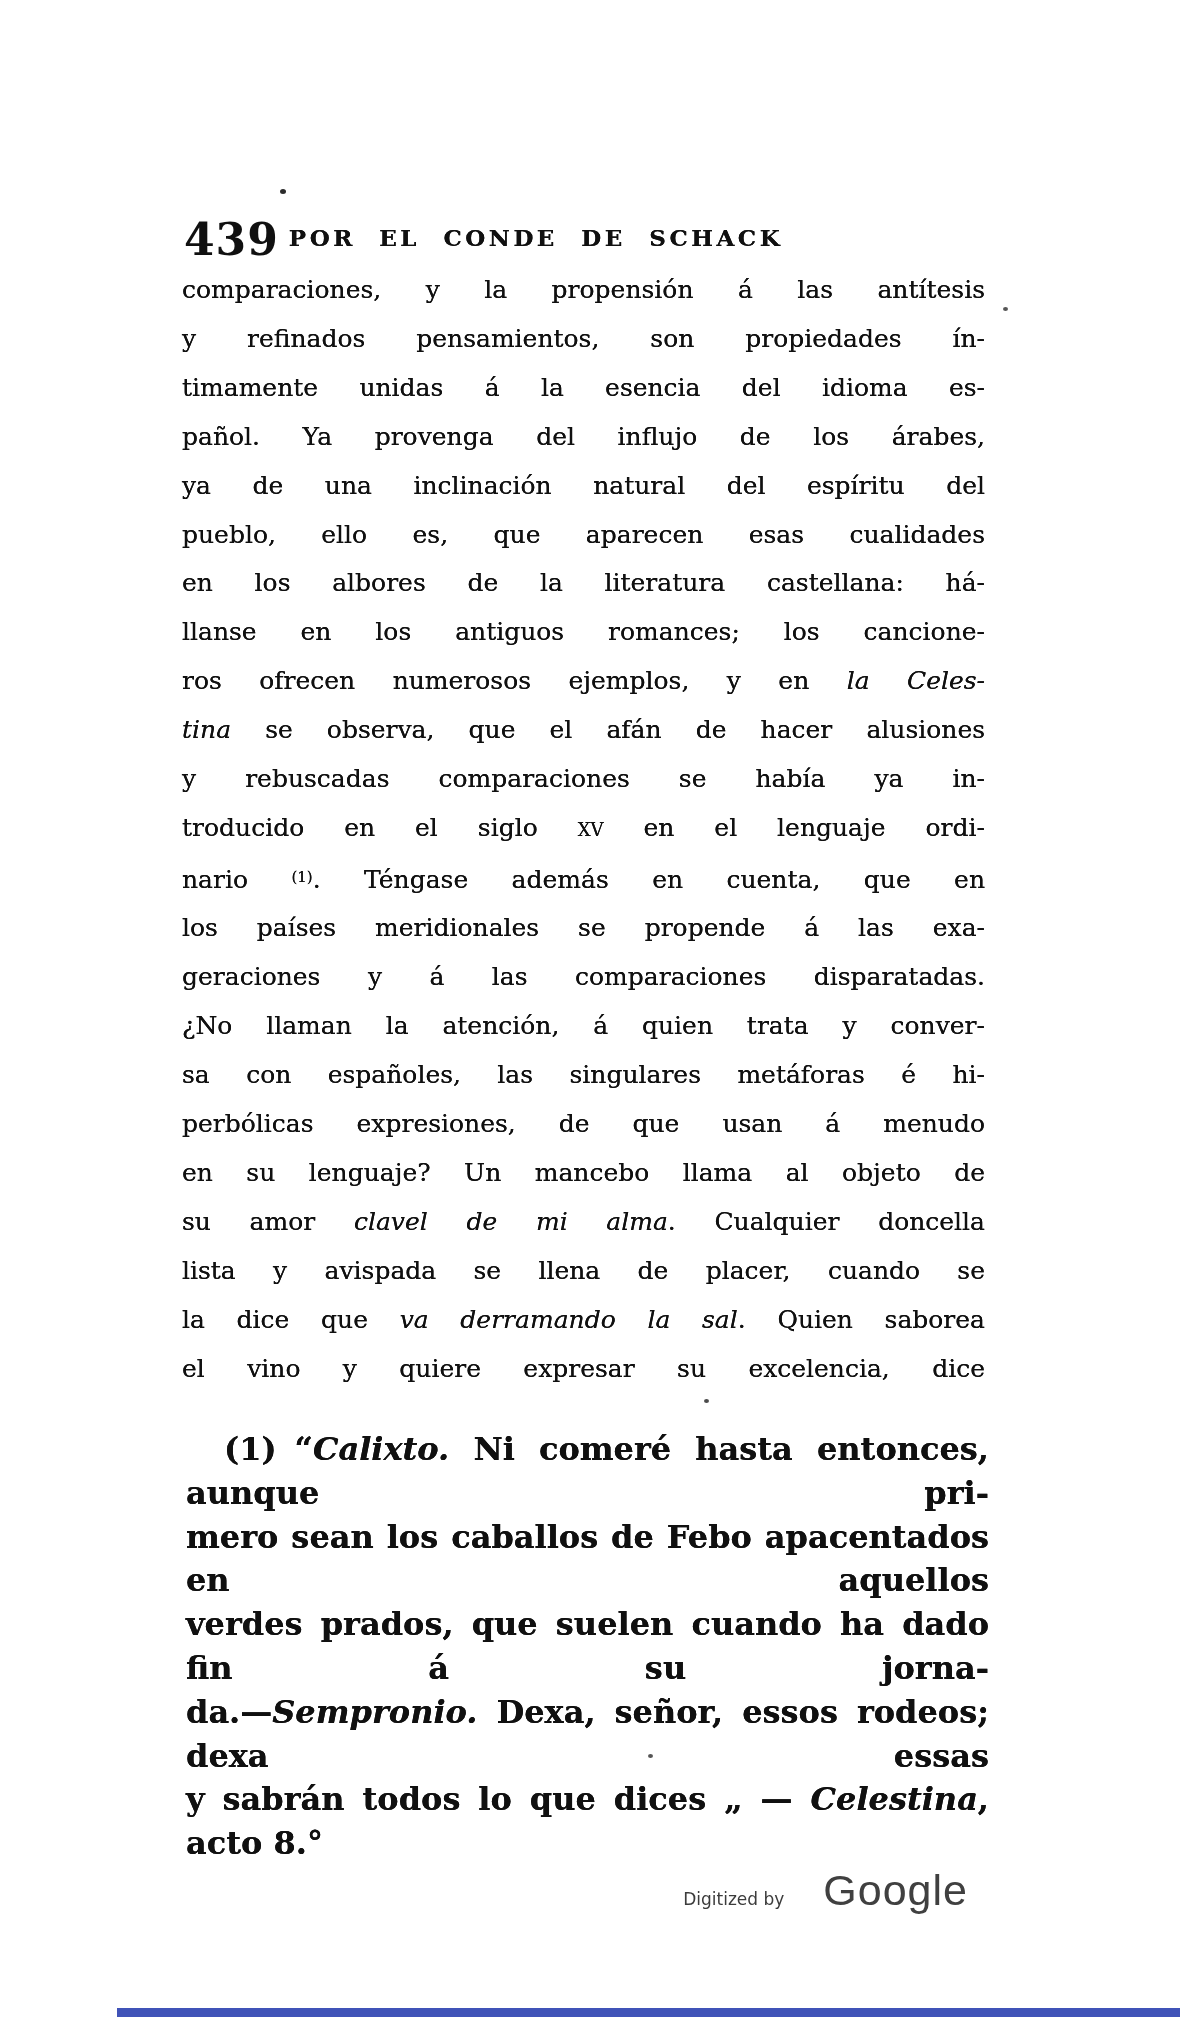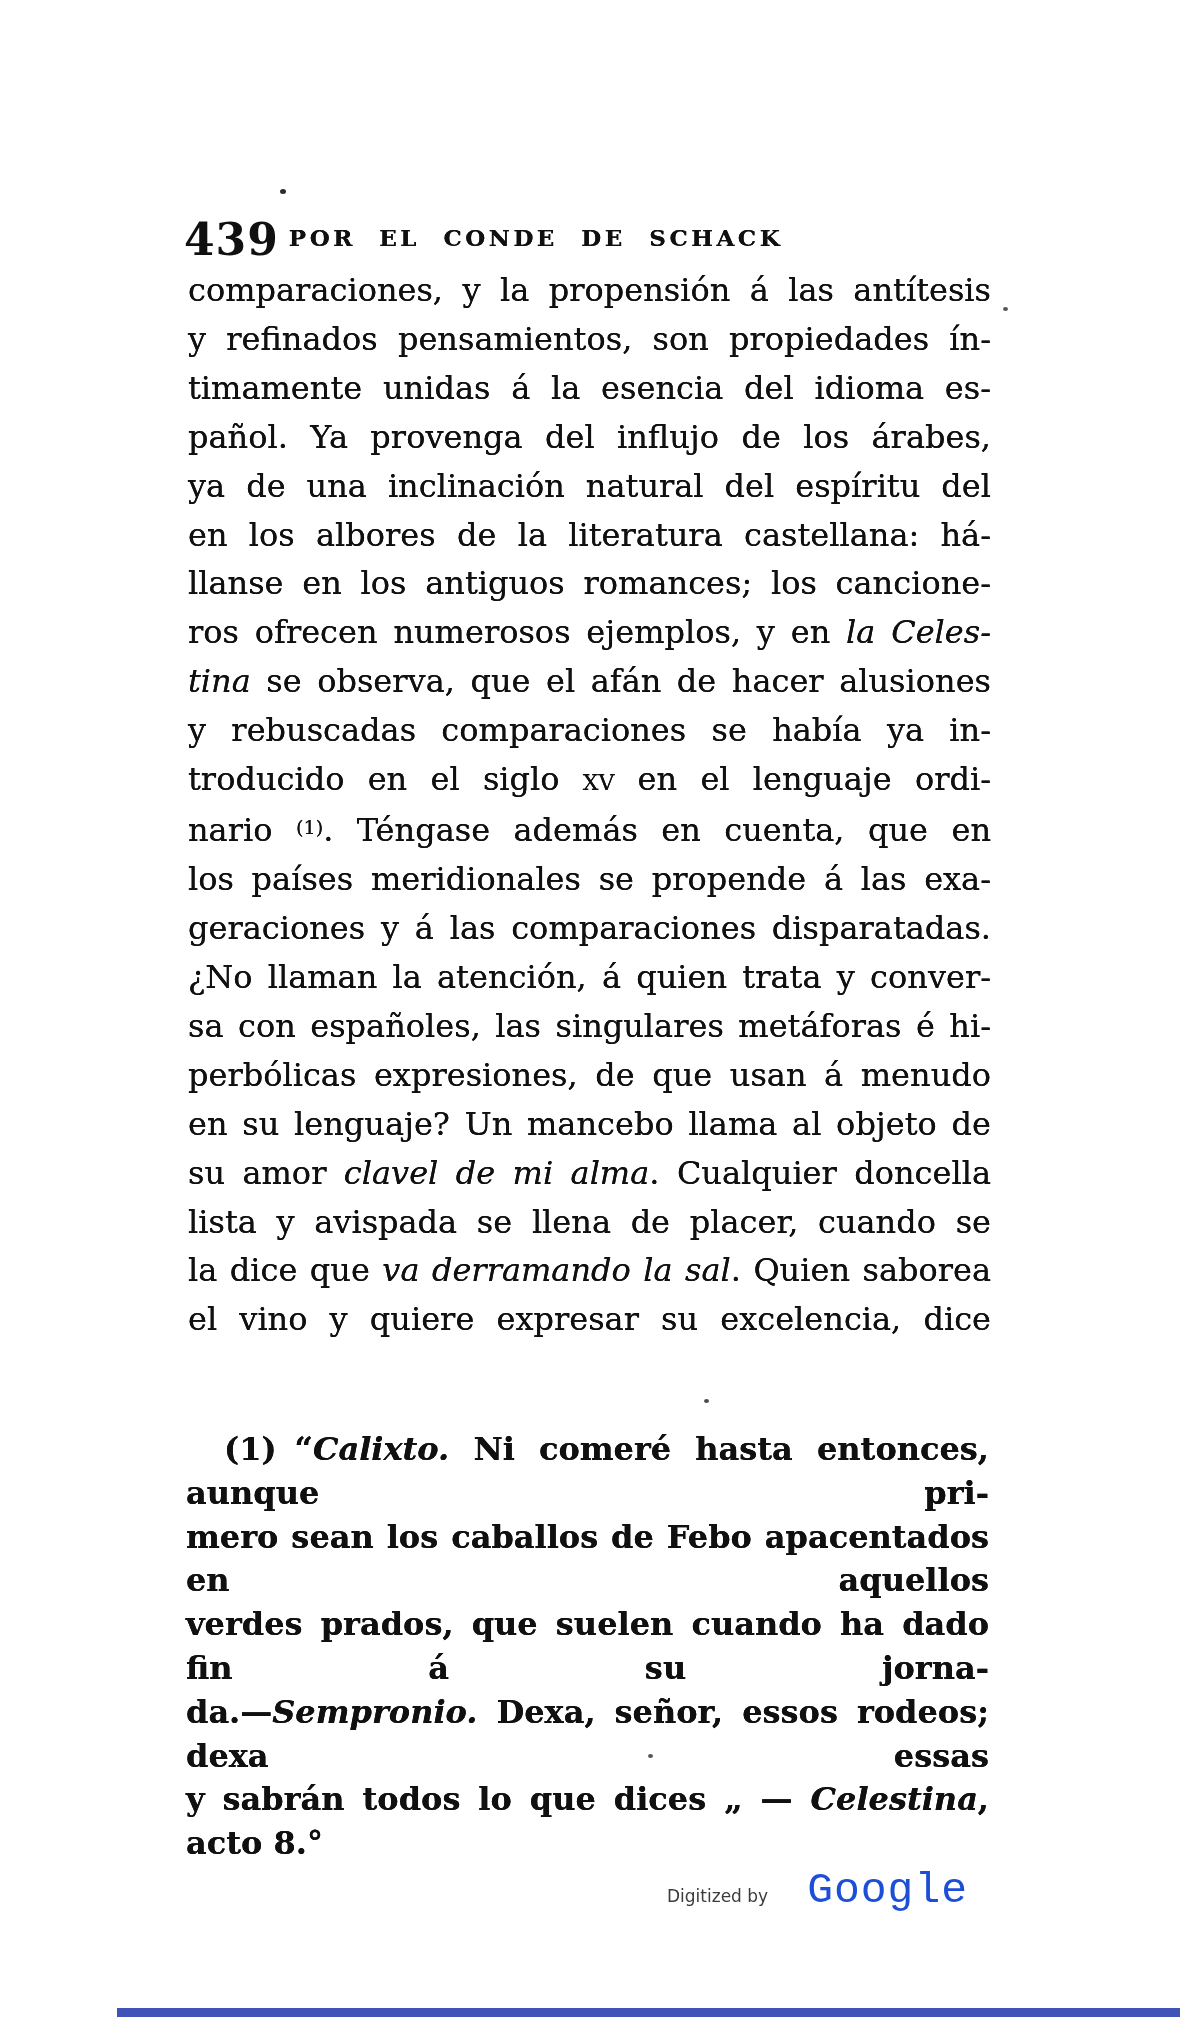--- a/index.html
+++ b/index.html
@@ -29,22 +29,22 @@
     position: absolute;
     top: 214px; left: 184px; width: 802px;
     text-align: left;
     font-size: 44px;
     font-weight: 700;
     letter-spacing: 1px;
   }
   
   .body-block {
     position: absolute;
-    top: 266px; left: 188px; width: 803px;
-    font-size: 32px;
+    top: 266px; left: 182px; width: 803px;
+    font-size: 25px;
     line-height: 48.9px;
     text-shadow: 0 0 0.55px #101010;
   }
   .footnote-block {
     position: absolute;
     top: 1428px; left: 186px; width: 803px;
     font-size: 32px;
     line-height: 43.8px;
     text-shadow: 0 0 0.45px #101010;
     font-weight: bold;
@@ -65,23 +65,23 @@
     align-items: baseline;
     gap: 32px;
   }
   .wm-prefix {
     font-family: "DejaVu Sans", sans-serif;
     font-size: 17px;
     color: #3c3c3c;
     margin-right: 7px;
   }
   .wm-logo {
-    font-family: Liberation Mono, monospace;
+    font-family: Liberation Sans, sans-serif;
     font-size: 43px;
-    color: #1d4ed8;
+    color: #404040;
     letter-spacing: 1px;
   }
   
   .speck { position: absolute; background: #2b2b2b; border-radius: 50%; }
   .speck.s1 { left: 280px; top: 189px; width: 6px;  height: 5px; }
   .speck.s2 { left: 1003px; top: 307px; width: 5px; height: 4px; opacity: .8; }
   .speck.s3 { left: 704px; top: 1399px; width: 5px; height: 4px; opacity: .85; }
   .speck.s4 { left: 648px; top: 1754px; width: 5px; height: 4px; opacity: .8; }
   
   .edge-bar {
@@ -98,20 +98,21 @@
   <div class="running-title">POR EL CONDE DE SCHACK</div>
 
   <div class="page-number">439</div>
 
   <main class="body-block" id="body-lines">
       <div class="tline"><span>comparaciones, y la propensión á las antítesis</span></div>
       <div class="tline"><span>y refinados pensamientos, son propiedades ín-</span></div>
       <div class="tline"><span>timamente unidas á la esencia del idioma es-</span></div>
       <div class="tline"><span>pañol. Ya provenga del influjo de los árabes,</span></div>
       <div class="tline"><span>ya de una inclinación natural del espíritu del</span></div>
+      <div class="tline"><span>pueblo, ello es, que aparecen esas cualidades</span></div>
       <div class="tline"><span>en los albores de la literatura castellana: há-</span></div>
       <div class="tline"><span>llanse en los antiguos romances; los cancione-</span></div>
       <div class="tline"><span>ros ofrecen numerosos ejemplos, y en </span><span class="it">la Celes-</span></div>
       <div class="tline"><span class="it">tina</span><span> se observa, que el afán de hacer alusiones</span></div>
       <div class="tline"><span>y rebuscadas comparaciones se había ya in-</span></div>
       <div class="tline"><span>troducido en el siglo </span><span class="sc">xv</span><span> en el lenguaje ordi-</span></div>
       <div class="tline"><span>nario </span><span class="supref">(1)</span><span>. Téngase además en cuenta, que en</span></div>
       <div class="tline"><span>los países meridionales se propende á las exa-</span></div>
       <div class="tline"><span>geraciones y á las comparaciones disparatadas.</span></div>
       <div class="tline"><span>¿No llaman la atención, á quien trata y conver-</span></div>

